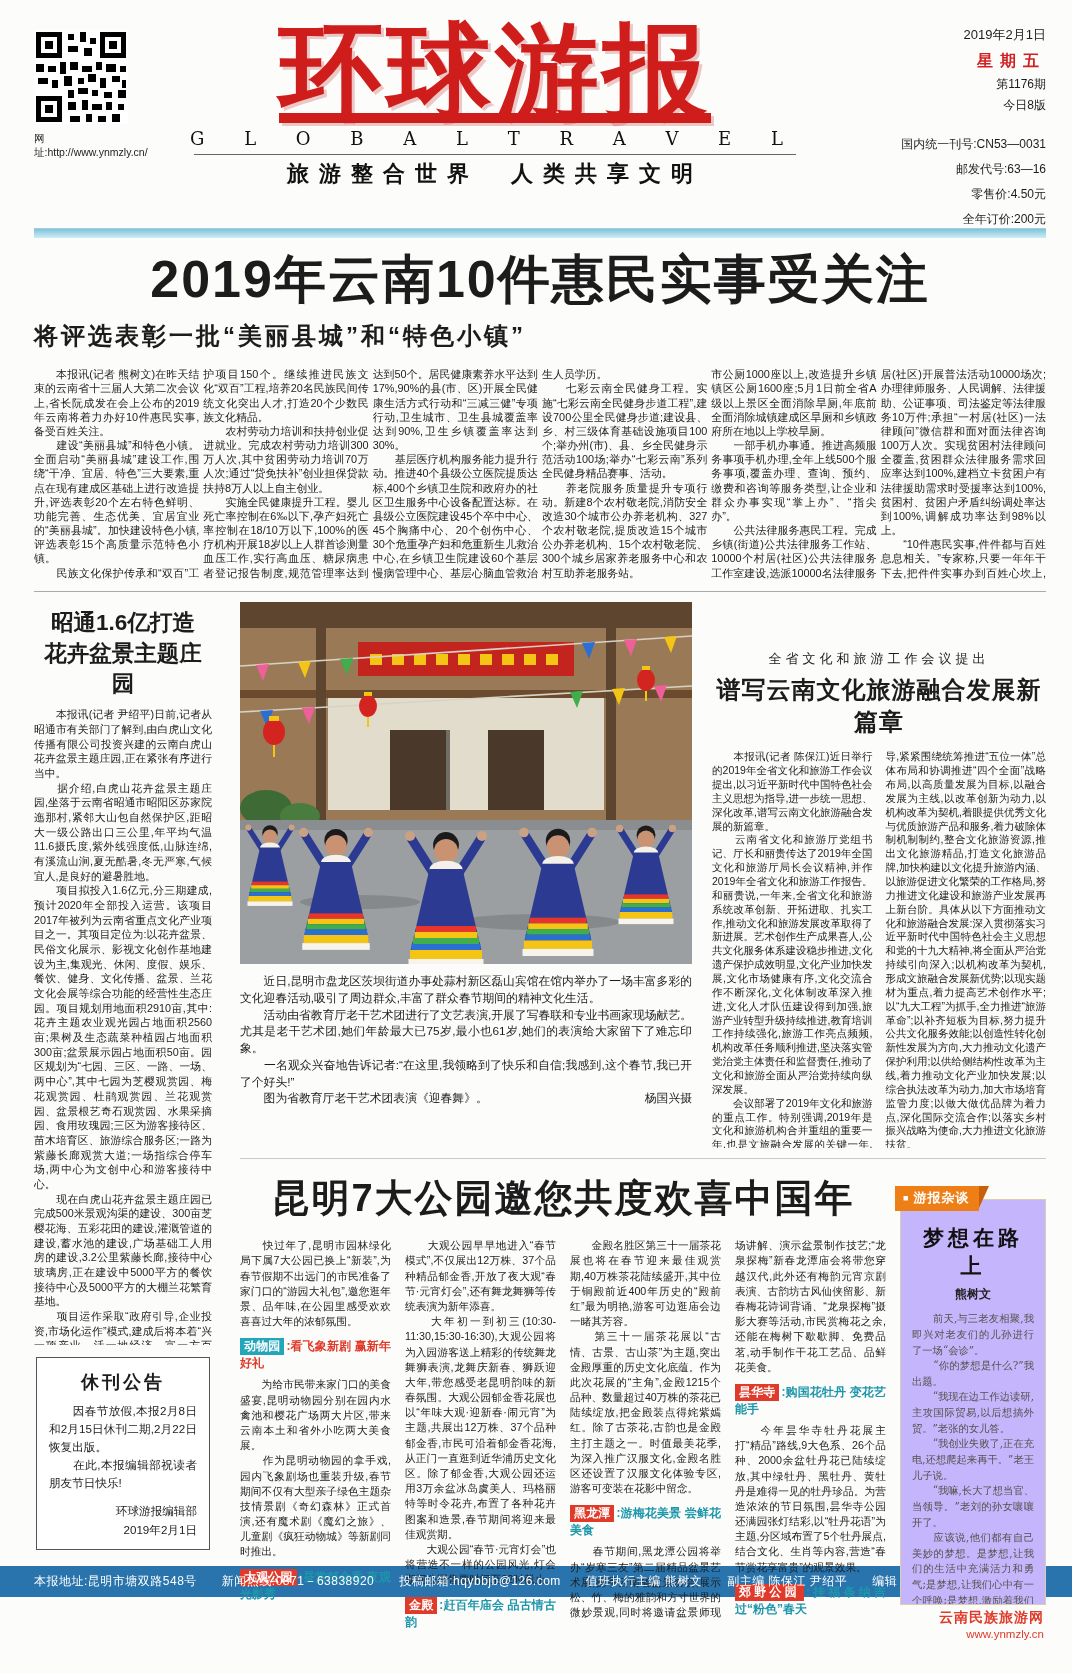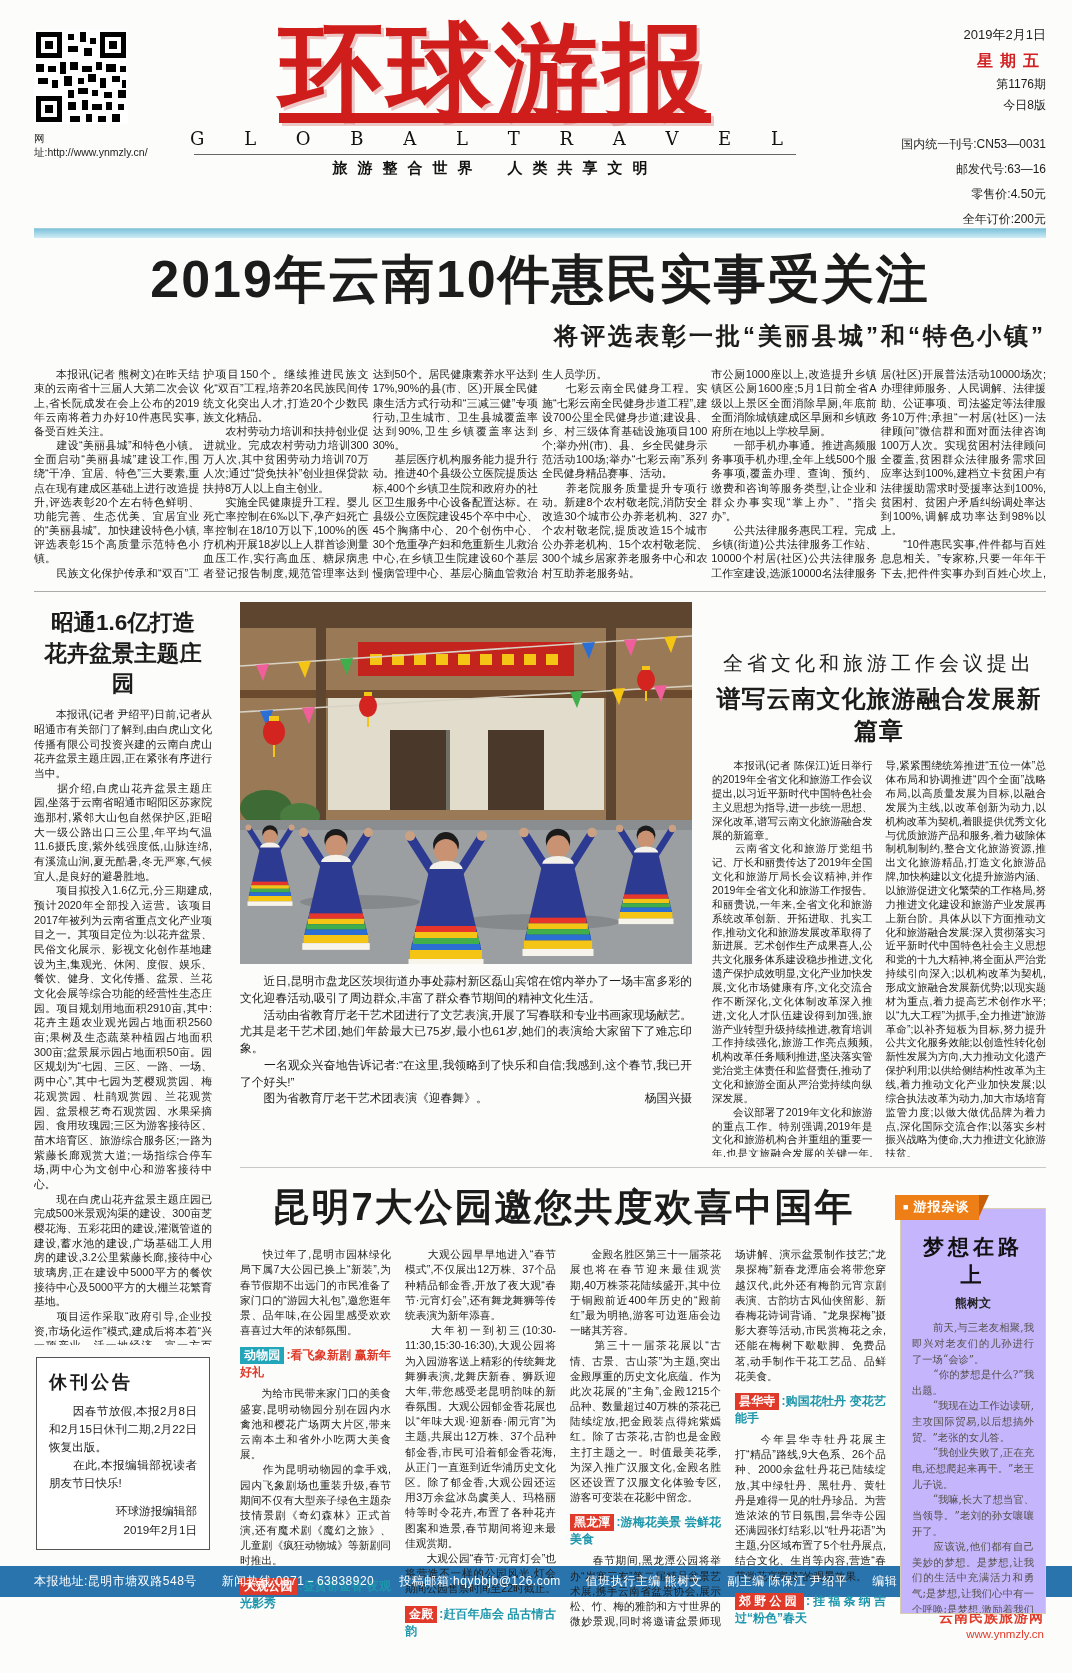--- a/index.html
+++ b/index.html
@@ -12,58 +12,58 @@
   
   .header{display:flex;align-items:flex-start;height:208px;}
   .qr-wrap{width:100px;padding-top:14px;}
   .qr-caption{font-size:10.5px;margin-top:4px;color:#222;}
   .masthead{flex:1;text-align:center;padding-top:2px;}
   .mast-title{font-family:"DejaVu Serif","Liberation Serif",serif;font-weight:bold;
               color:#cf1d1c;font-size:104px;line-height:1.02;letter-spacing:4px;
               text-shadow:3px 3px 0 rgba(190,60,60,.28);text-decoration:underline;}
   .mast-en{font-family:"DejaVu Serif",serif;font-size:18px;letter-spacing:17px;color:#111;margin-top:4px;}
   .mast-divider{border-top:1px solid #666;margin:5px 60px 4px;}
-  .mast-slogan{font-size:15px;font-weight:bold;letter-spacing:10px;color:#111;}
+  .mast-slogan{font-size:22px;font-weight:bold;letter-spacing:10px;color:#111;}
   .pubinfo{width:190px;text-align:right;padding-top:10px;font-size:12px;line-height:1.35;}
   .pub-date{font-size:13px;margin-bottom:6px;}
   .pub-week{color:#d21f22;font-size:16px;font-weight:bold;letter-spacing:7px;margin-bottom:5px;}
   .pub-issue,.pub-pages{font-size:12px;margin-bottom:5px;}
   .pub-block{margin-top:22px;}
   .pub-block div{margin-bottom:9px;}
 
   
   .lead-bar{height:9px;background:linear-gradient(to bottom,#7fc3da,#cfecf6);
             border-top:1px solid #9fcfdd;margin:4px 0 12px;}
   .lead-headline{font-size:52px;font-weight:900;text-align:center;letter-spacing:2px;line-height:1.12;}
-  .lead-sub{font-size:24px;font-weight:bold;text-align:right;margin-top:12px;letter-spacing:3px;}
+  .lead-sub{font-size:24px;font-weight:bold;text-align:left;margin-top:12px;letter-spacing:3px;}
   .lead-cols{display:flex;gap:4px;margin-top:15px;height:212px;overflow:hidden;}
   .lead-col{flex:1;font-size:10.9px;line-height:1.3;}
 
   .rule{border-top:1px solid #aaa;margin:12px 0 10px;}
 
   
   .main{display:flex;gap:28px;height:952px;}
   .left-col{width:178px;display:flex;flex-direction:column;}
   .zt-title{font-size:22.5px;font-weight:800;text-align:center;line-height:1.35;margin:6px 0 8px;}
   .zt-body{flex:1;overflow:hidden;font-size:10.8px;line-height:1.36;}
   .notice-box{border:1px solid #555;padding:10px 12px 10px;margin:12px 2px 4px;background:#fff;}
-  .notice-title{font-size:18px;font-weight:bold;letter-spacing:3px;margin:2px 0 8px;}
+  .notice-title{text-align:center;font-size:18px;font-weight:bold;letter-spacing:3px;margin:2px 0 8px;}
   .notice-body{font-size:11.6px;line-height:1.55;}
   .notice-sign{text-align:right;font-size:11.6px;margin-top:10px;line-height:1.6;}
 
   .right-area{flex:1;display:flex;flex-direction:column;}
   .mid-row{display:flex;gap:20px;}
   .photo-col{width:452px;}
   .photo-frame{width:452px;height:362px;overflow:hidden;background:#8c8f92;}
   .caption{margin-top:9px;font-size:11.8px;line-height:1.42;}
   .cap-last{display:flex;justify-content:space-between;font-size:11.8px;line-height:1.42;}
   .cap-credit{white-space:nowrap;padding-left:8px;}
 
   .wenlv{flex:1;padding-top:48px;min-width:0;}
-  .wenlv-kicker{text-align:center;font-size:20px;letter-spacing:4px;margin-bottom:6px;}
+  .wenlv-kicker{text-align:center;font-size:13px;letter-spacing:4px;margin-bottom:6px;}
   .wenlv-title{text-align:center;font-size:24px;font-weight:800;letter-spacing:1px;margin-bottom:12px;}
   .wenlv-cols{display:flex;gap:13px;height:398px;overflow:hidden;}
   .wenlv-col{flex:1;font-size:10.5px;line-height:1.32;}
 
   .rule-light{border-top:1px solid #c9c9c9;margin:10px 0 6px;}
 
   .bottom-row{display:flex;gap:14px;margin-top:4px;flex:1;}
   .parks{flex:1;min-width:0;}
   .parks-title{font-size:38px;font-weight:900;text-align:center;letter-spacing:2px;margin:4px 0 14px;}
   .parks-cols{column-count:4;column-gap:14px;height:402px;overflow:hidden;

